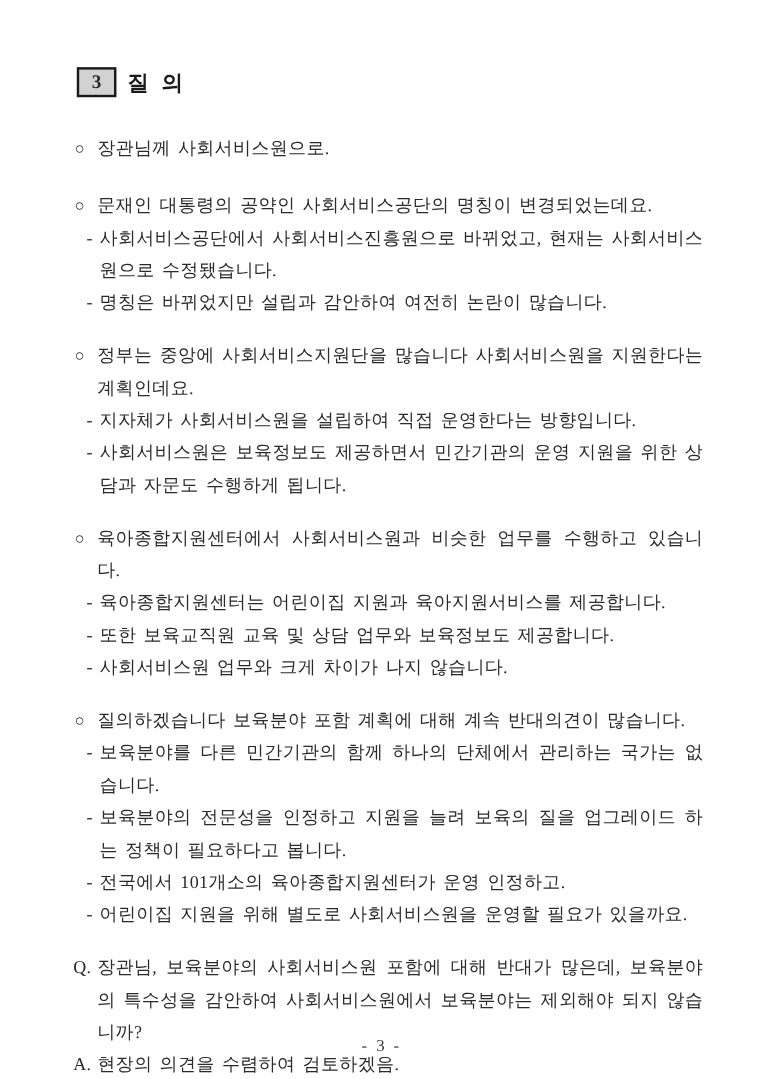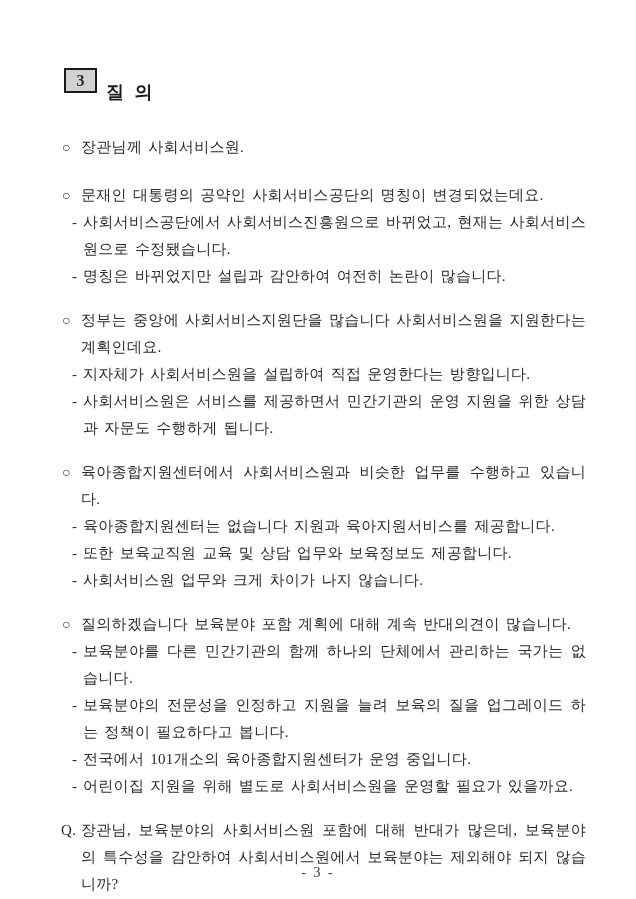--- a/index.html
+++ b/index.html
@@ -40,21 +40,20 @@
     line-height: 21px;
     padding: 0 9px;
   }
 
   .section-title {
     font-weight: bold;
     font-size: 18px;
     letter-spacing: 3px;
     margin-left: 9px;
     color: #1a1a1a;
-    margin-top: 24px;
   }
 
   
   .blocks { width: 100%; }
 
   .block { margin-bottom: 17px; }
   .block.first { margin-bottom: 21px; }
   .block:last-child { margin-bottom: 0; }
 
   .item {
@@ -108,21 +107,21 @@
 
   <div class="doc-header">
     <span class="num-box">3</span>
     <span class="section-title">질 의</span>
   </div>
 
   <div class="blocks">
       <div class="block first">
         <div class="item circle">
           <span class="marker">○</span>
-          <span class="text">장관님께 사회서비스원.</span>
+          <span class="text">장관님께 사회서비스원으로.</span>
         </div>
       </div>
       <div class="block">
         <div class="item circle">
           <span class="marker">○</span>
           <span class="text">문재인 대통령의 공약인 사회서비스공단의 명칭이 변경되었는데요.</span>
         </div>
         <div class="item dash">
           <span class="marker">-</span>
           <span class="text">사회서비스공단에서 사회서비스진흥원으로 바뀌었고, 현재는 사회서비스원으로 수정됐습니다.</span>
@@ -136,31 +135,31 @@
         <div class="item circle">
           <span class="marker">○</span>
           <span class="text">정부는 중앙에 사회서비스지원단을 많습니다 사회서비스원을 지원한다는 계획인데요.</span>
         </div>
         <div class="item dash">
           <span class="marker">-</span>
           <span class="text">지자체가 사회서비스원을 설립하여 직접 운영한다는 방향입니다.</span>
         </div>
         <div class="item dash">
           <span class="marker">-</span>
-          <span class="text">사회서비스원은 서비스를 제공하면서 민간기관의 운영 지원을 위한 상담과 자문도 수행하게 됩니다.</span>
+          <span class="text">사회서비스원은 보육정보도 제공하면서 민간기관의 운영 지원을 위한 상담과 자문도 수행하게 됩니다.</span>
         </div>
       </div>
       <div class="block">
         <div class="item circle">
           <span class="marker">○</span>
           <span class="text">육아종합지원센터에서 사회서비스원과 비슷한 업무를 수행하고 있습니다.</span>
         </div>
         <div class="item dash">
           <span class="marker">-</span>
-          <span class="text">육아종합지원센터는 없습니다 지원과 육아지원서비스를 제공합니다.</span>
+          <span class="text">육아종합지원센터는 어린이집 지원과 육아지원서비스를 제공합니다.</span>
         </div>
         <div class="item dash">
           <span class="marker">-</span>
           <span class="text">또한 보육교직원 교육 및 상담 업무와 보육정보도 제공합니다.</span>
         </div>
         <div class="item dash">
           <span class="marker">-</span>
           <span class="text">사회서비스원 업무와 크게 차이가 나지 않습니다.</span>
         </div>
       </div>
@@ -172,21 +171,21 @@
         <div class="item dash">
           <span class="marker">-</span>
           <span class="text">보육분야를 다른 민간기관의 함께 하나의 단체에서 관리하는 국가는 없습니다.</span>
         </div>
         <div class="item dash">
           <span class="marker">-</span>
           <span class="text">보육분야의 전문성을 인정하고 지원을 늘려 보육의 질을 업그레이드 하는 정책이 필요하다고 봅니다.</span>
         </div>
         <div class="item dash">
           <span class="marker">-</span>
-          <span class="text">전국에서 101개소의 육아종합지원센터가 운영 중입니다.</span>
+          <span class="text">전국에서 101개소의 육아종합지원센터가 운영 인정하고.</span>
         </div>
         <div class="item dash">
           <span class="marker">-</span>
           <span class="text">어린이집 지원을 위해 별도로 사회서비스원을 운영할 필요가 있을까요.</span>
         </div>
       </div>
       <div class="block">
         <div class="item qa">
           <span class="marker">Q.</span>
           <span class="text">장관님, 보육분야의 사회서비스원 포함에 대해 반대가 많은데, 보육분야의 특수성을 감안하여 사회서비스원에서 보육분야는 제외해야 되지 않습니까?</span>

